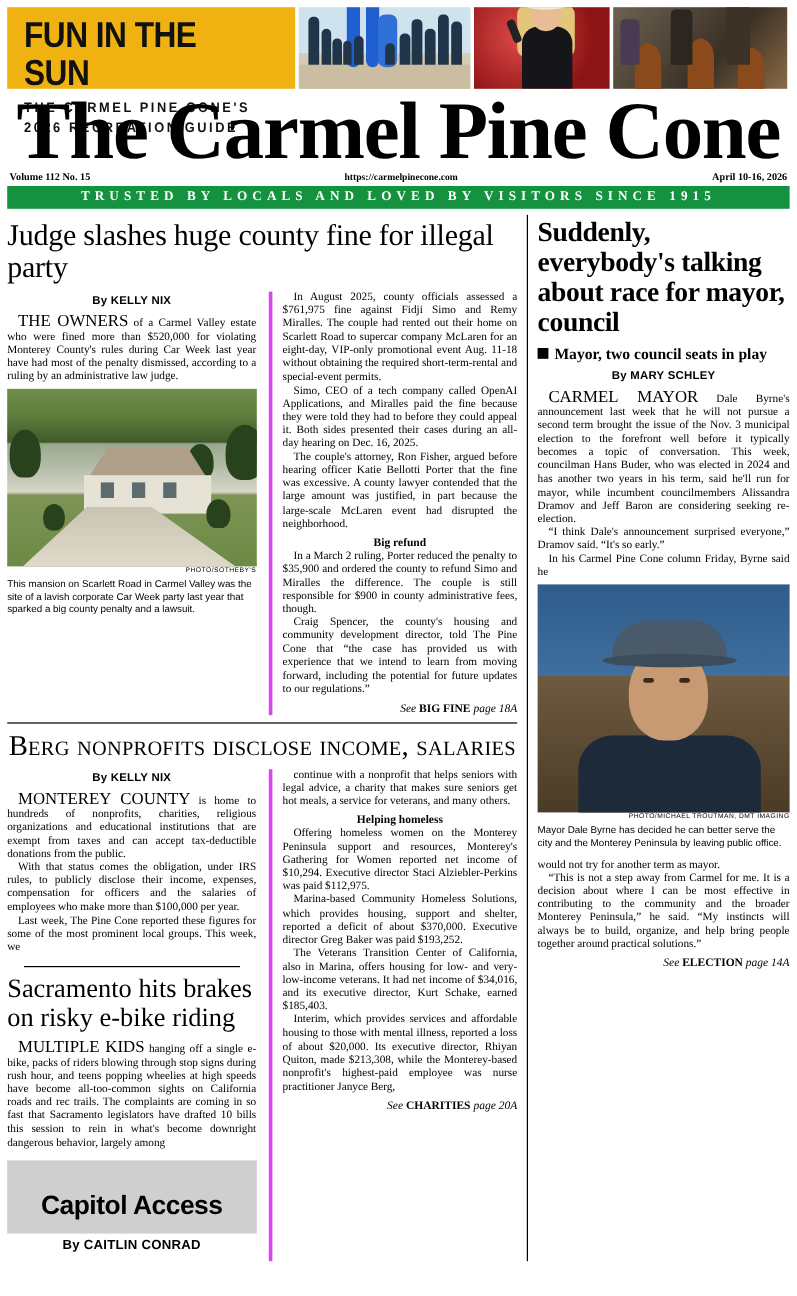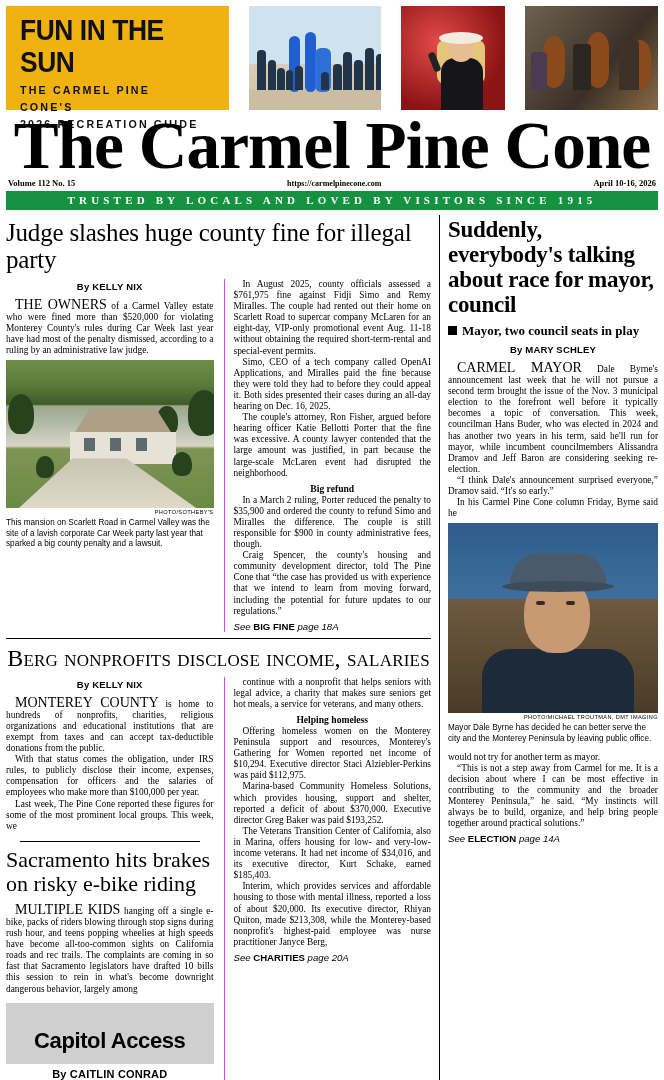--- a/index.html
+++ b/index.html
@@ -7,21 +7,21 @@
   body {
     width:664px; height:1080px;
     background:#ffffff;
     font-family:"Liberation Serif", serif;
     color:#000;
     overflow:hidden;
   }
   .page { width:664px; height:1080px; position:relative; padding:0 6px; }
 
   
-  .promo { display:flex; height:104px; margin-top:6px; gap:20px; }
+  .promo { display:flex; height:68px; margin-top:6px; gap:3px; }
   .promo-box {
     width:240px; background:#EFB211; position:relative;
     padding:8px 14px 0 14px;
   }
   .promo-title {
     font-family:"Liberation Sans", sans-serif;
     font-weight:bold; font-size:30px; line-height:32px;
     letter-spacing:-0.5px; color:#111;
     transform:scaleX(0.88); transform-origin:left center;
   }
@@ -104,40 +104,40 @@
     font-size:13px; line-height:15px; margin:6px 0 6px;
   }
   .kicker .sq { display:inline-block; width:9px; height:9px; background:#000; margin-right:5px; }
   .byline {
     font-family:"Liberation Sans", sans-serif;
     font-size:9.5px; font-weight:bold; text-align:center;
     letter-spacing:0.2px; margin:2px 0 7px;
   }
   .cols2 { display:flex; gap:10px; }
   .cols2 > .col { width:calc(50% - 5px); }
-  .col-sep { border-left:1px solid #d946ef; }
+  .col-sep { border-left:3px solid #d946ef; }
 
   p.body {
     font-family:"Liberation Serif", serif;
     font-size:9.4px; line-height:11.1px;
     text-align:justify; margin:0 0 0 0; text-indent:9px;
     hyphens:auto;
   }
   p.body.noind { text-indent:0; }
   p.body .drop {
     font-variant:small-caps; font-size:10.6px;
   }
   p.body .lead-cap { font-size:14px; }
   .subhead {
     font-family:"Liberation Serif", serif; font-weight:bold;
     font-size:9.6px; text-align:center; margin:4px 0 1px;
   }
   .jump {
-    font-family:Liberation Sans, sans-serif; font-size:9.6px;
-    font-style:italic; margin-top:4px;
+    font-family:Liberation Serif, serif; font-size:9.6px;
+    text-align:right; font-style:italic; margin-top:4px;
   }
   .jump b { font-style:normal; }
   .caption {
     font-family:"Liberation Sans", sans-serif;
     font-size:8.2px; line-height:10.2px; margin:3px 0 0;
   }
   .credit {
     font-family:"Liberation Sans", sans-serif;
     font-size:5.6px; letter-spacing:0.4px; text-align:right;
     margin:1px 0 0;

